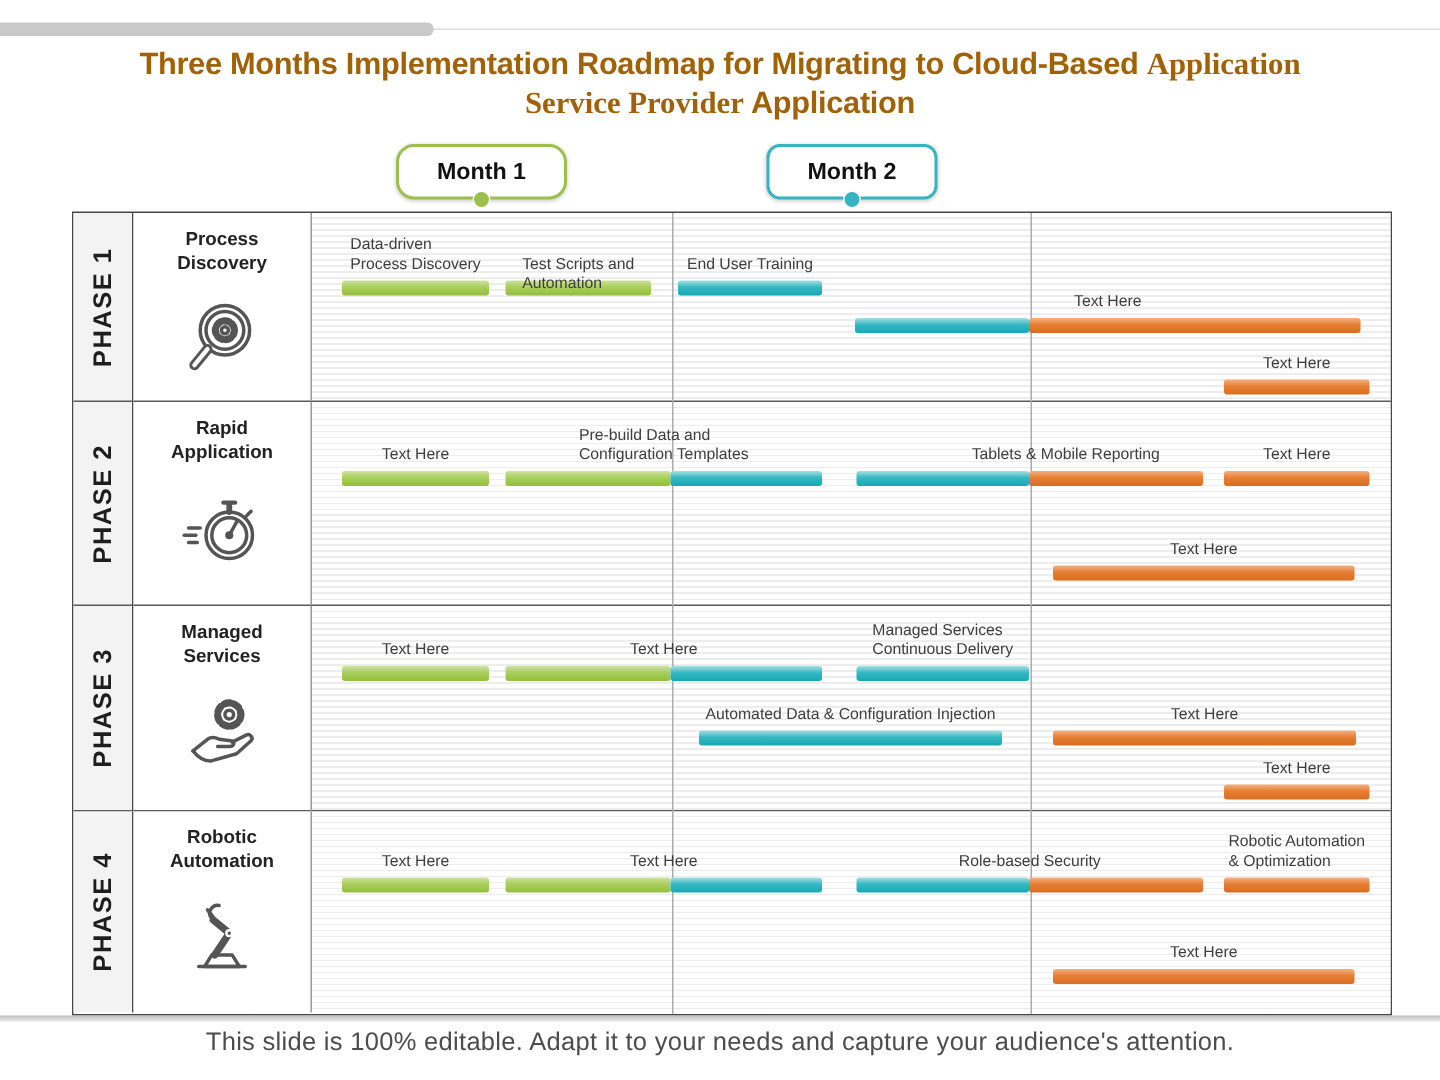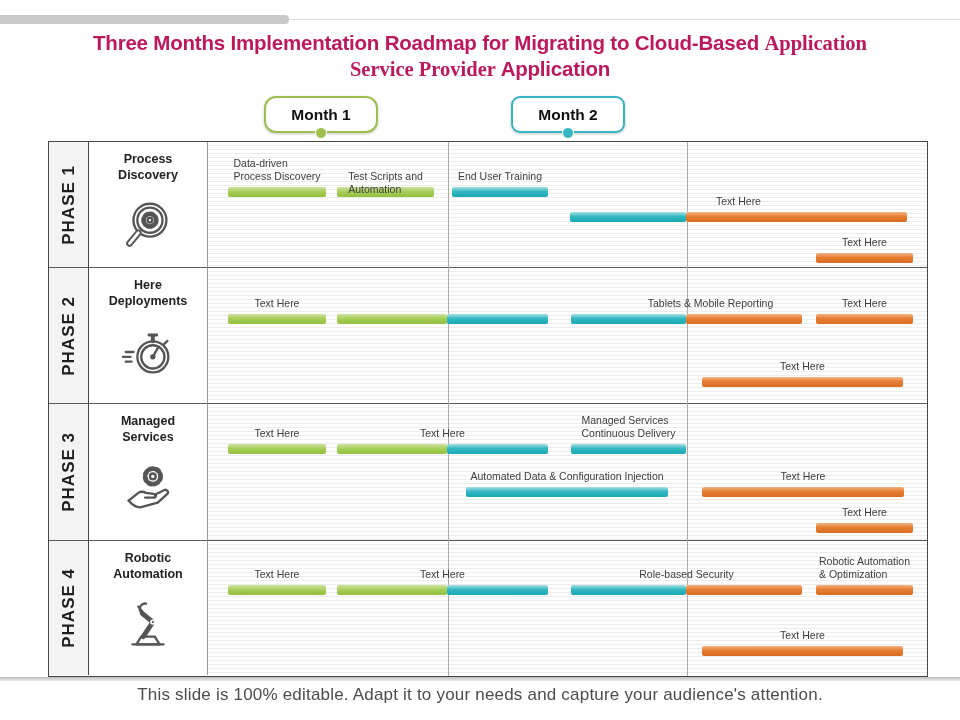--- a/index.html
+++ b/index.html
@@ -6,21 +6,21 @@
   .slide{position:relative;width:960px;height:720px;background:#fff;overflow:hidden;
          font-family:"Liberation Sans",sans-serif;}
 
   
   .decor-line{position:absolute;top:19px;left:0;right:0;height:1px;background:#dcdcdc;}
   .decor-pill{position:absolute;top:15px;left:0;width:289px;height:9px;background:#c9c9c9;
               border-radius:0 4px 4px 0;}
 
   
   .title{position:absolute;top:30px;left:50%;transform:translateX(-50%);width:830px;
-         text-align:center;font-size:20.5px;line-height:26px;color:#be185d;}
+         text-align:center;font-size:20.5px;line-height:26px;color:#a16207;}
   .t-sans{font-family:"Liberation Sans",sans-serif;font-weight:800;letter-spacing:-0.2px;}
   .t-serif{font-family:"Liberation Serif",serif;font-weight:700;}
 
   
   .month-box{position:absolute;top:96px;width:110px;height:33px;background:#fff;
              border:2.5px solid #999;border-radius:9px;display:flex;align-items:center;
              justify-content:center;font-weight:700;font-size:15.5px;color:#111;
              box-shadow:0 1px 3px rgba(0,0,0,.22);z-index:4;}
   .month-dot{position:absolute;left:50%;bottom:-8px;width:10px;height:10px;border-radius:50%;
              transform:translateX(-50%);border:1.5px solid #fff;background:#999;}
@@ -95,21 +95,21 @@
         <line x1="22" y1="39" x2="13" y2="50" stroke-width="7"></line>
         <line x1="22" y1="39" x2="13" y2="50" stroke="#fff" stroke-width="3"></line>
       </svg>
     </div>
     <div class="cell chart-cell row-b"></div>
 
     <div class="cell phase-cell row-b">
       <span>PHASE 2</span>
     </div>
     <div class="cell title-cell row-b">
-      <div class="phase-title">Here Deployments</div>
+      <div class="phase-title">Rapid Application</div>
       <svg class="icon-svg" viewBox="0 0 64 64">
         <circle cx="37" cy="37" r="16"></circle>
         <circle cx="37" cy="37" r="12"></circle>
         <line x1="37" y1="37" x2="42" y2="28"></line>
         <circle cx="37" cy="37" r="1.6" fill="#555"></circle>
         <line x1="37" y1="21" x2="37" y2="16" stroke-width="4"></line>
         <line x1="33" y1="14.5" x2="41" y2="14.5" stroke-width="3"></line>
         <line x1="48.5" y1="24" x2="52" y2="20.5"></line>
         <line x1="9" y1="32" x2="17" y2="32"></line>
         <line x1="6" y1="37" x2="14" y2="37"></line>
@@ -161,20 +161,21 @@
       <div class="bar-label" style="left: 500px; top: 170px;">End User Training</div>
       <div class="bar-seg seg-t" style="left: 570px; width: 116px; top: 212px;"></div>
       <div class="bar-seg seg-o" style="left: 686px; width: 221px; top: 212px;"></div>
       <div class="bar-label" style="left: 738.5px; top: 195px;">Text Here</div>
       <div class="bar-seg seg-o" style="left: 816px; width: 97px; top: 253px;"></div>
       <div class="bar-label" style="left: 864.5px; top: 236px;">Text Here</div>
       <div class="bar-seg seg-g" style="left: 228px; width: 98px; top: 314px;"></div>
       <div class="bar-label" style="left: 277px; top: 297px;">Text Here</div>
       <div class="bar-seg seg-g" style="left: 337px; width: 110px; top: 314px;"></div>
       <div class="bar-seg seg-t" style="left: 447px; width: 101px; top: 314px;"></div>
+      <div class="bar-label" style="left: 442.5px; top: 284px;">Pre-build Data and<br>Configuration Templates</div>
       <div class="bar-seg seg-t" style="left: 571px; width: 115px; top: 314px;"></div>
       <div class="bar-seg seg-o" style="left: 686px; width: 116px; top: 314px;"></div>
       <div class="bar-label" style="left: 686.5px; top: 297px; margin-left: 24px;">Tablets &amp; Mobile Reporting</div>
       <div class="bar-seg seg-o" style="left: 816px; width: 97px; top: 314px;"></div>
       <div class="bar-label" style="left: 864.5px; top: 297px;">Text Here</div>
       <div class="bar-seg seg-o" style="left: 702px; width: 201px; top: 377px;"></div>
       <div class="bar-label" style="left: 802.5px; top: 360px;">Text Here</div>
       <div class="bar-seg seg-g" style="left: 228px; width: 98px; top: 444px;"></div>
       <div class="bar-label" style="left: 277px; top: 427px;">Text Here</div>
       <div class="bar-seg seg-g" style="left: 337px; width: 110px; top: 444px;"></div>

